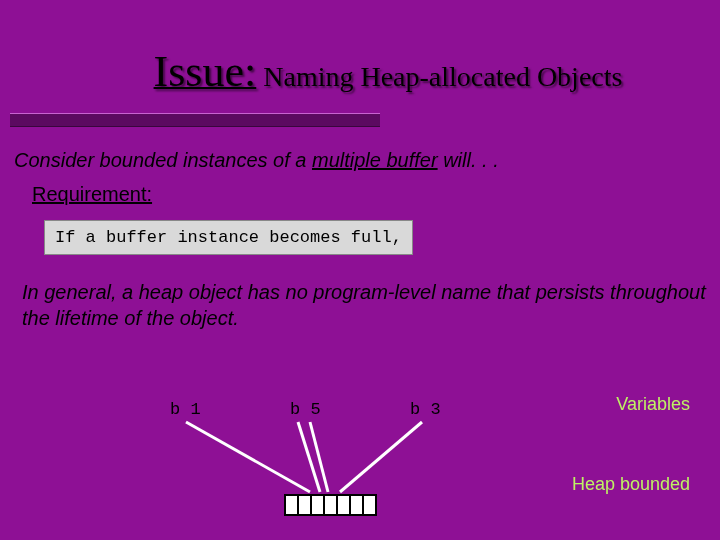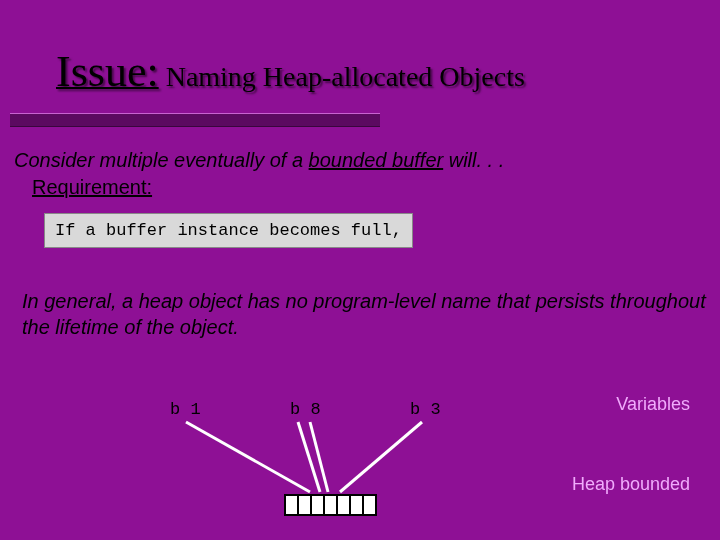--- a/index.html
+++ b/index.html
@@ -7,20 +7,21 @@
     width: 720px;
     height: 540px;
     background: #8e1095;
     font-family: Arial, Helvetica, sans-serif;
     color: #000;
     overflow: hidden;
     position: relative;
   }
   .title-wrap {
     padding: 46px 0 0 56px;
+    text-align: center;
   }
   .title {
     font-family: "Times New Roman", Times, serif;
     font-size: 28px;
     color: #000;
     text-shadow: 2px 2px 2px rgba(0,0,0,0.5);
   }
   .title .issue {
     font-size: 44px;
     text-decoration: underline;
@@ -35,28 +36,28 @@
     box-shadow: 0 1px 0 #c963d0 inset, 0 -1px 0 #3a063d inset;
   }
   .para1 {
     margin: 22px 0 0 14px;
     font-size: 20px;
     font-style: italic;
     color: #000;
   }
   .para1 .bounded { text-decoration: underline; }
   .req-label {
-    margin: 4px 0 0 32px;
+    margin: 11px 0 0 32px;
     font-size: 20px;
     text-decoration: underline;
     font-style: normal;
     color: #000;
   }
   .req-box {
-    margin: 14px 0 16px 44px;
+    margin: 14px 0 0 44px;
     background: #d9d9d9;
     border: 1px solid #888;
     padding: 6px 10px;
     font-family: "Courier New", monospace;
     font-size: 17px;
     line-height: 1.25;
     color: #000;
     display: inline-block;
   }
   .req-box .kw { }
@@ -91,54 +92,54 @@
     width: 15px;
     height: 22px;
     background: #fff;
     border: 2px solid #000;
     margin-left: -2px;
   }
   .cell:first-child { margin-left: 0; }
   .labels-right {
     position: absolute;
     right: 30px;
-    color: #f0abfc;
+    color: #bef264;
     font-size: 18px;
     text-align: left;
   }
 </style>
 </head>
 <body>
 
 
 
 <div class="title-wrap">
   <div class="title">
     <span class="issue">Issue:</span><span> Naming Heap-allocated Objects</span>
   </div>
 </div>
 <div class="rule"></div>
 
 <p class="para1">
-  <span>Consider multiple eventually of a </span><span class="bounded">bounded buffer</span><span> will. . .</span>
+  <span>Consider bounded instances of a </span><span class="bounded">multiple buffer</span><span> will. . .</span>
 </p>
 
 <p class="req-label">Requirement:</p>
 
 <div class="req-box">
   <div>
     <span class="kw">If</span><span> a buffer instance becomes full,</span>
   </div>
 </div>
 
 <p class="para2">In general, a heap object has no program-level name that persists throughout the lifetime of the object.</p>
 
 <div class="diagram">
   <div class="varlabel" style="left:0px; top:0px;">b 1</div>
-  <div class="varlabel" style="left:120px; top:0px;">b 8</div>
+  <div class="varlabel" style="left:120px; top:0px;">b 5</div>
   <div class="varlabel" style="left:240px; top:0px;text-align:center;">b 3</div>
 
   <svg width="320" height="130" style="position:absolute;left:0;top:0">
     <line x1="16" y1="22" x2="140" y2="92" stroke="#fff" stroke-width="3"></line>
     <line x1="128" y1="22" x2="150" y2="92" stroke="#fff" stroke-width="3"></line>
     <line x1="140" y1="22" x2="158" y2="92" stroke="#fff" stroke-width="3"></line>
     <line x1="252" y1="22" x2="170" y2="92" stroke="#fff" stroke-width="3"></line>
   </svg>
 
   <div class="heapobj">

